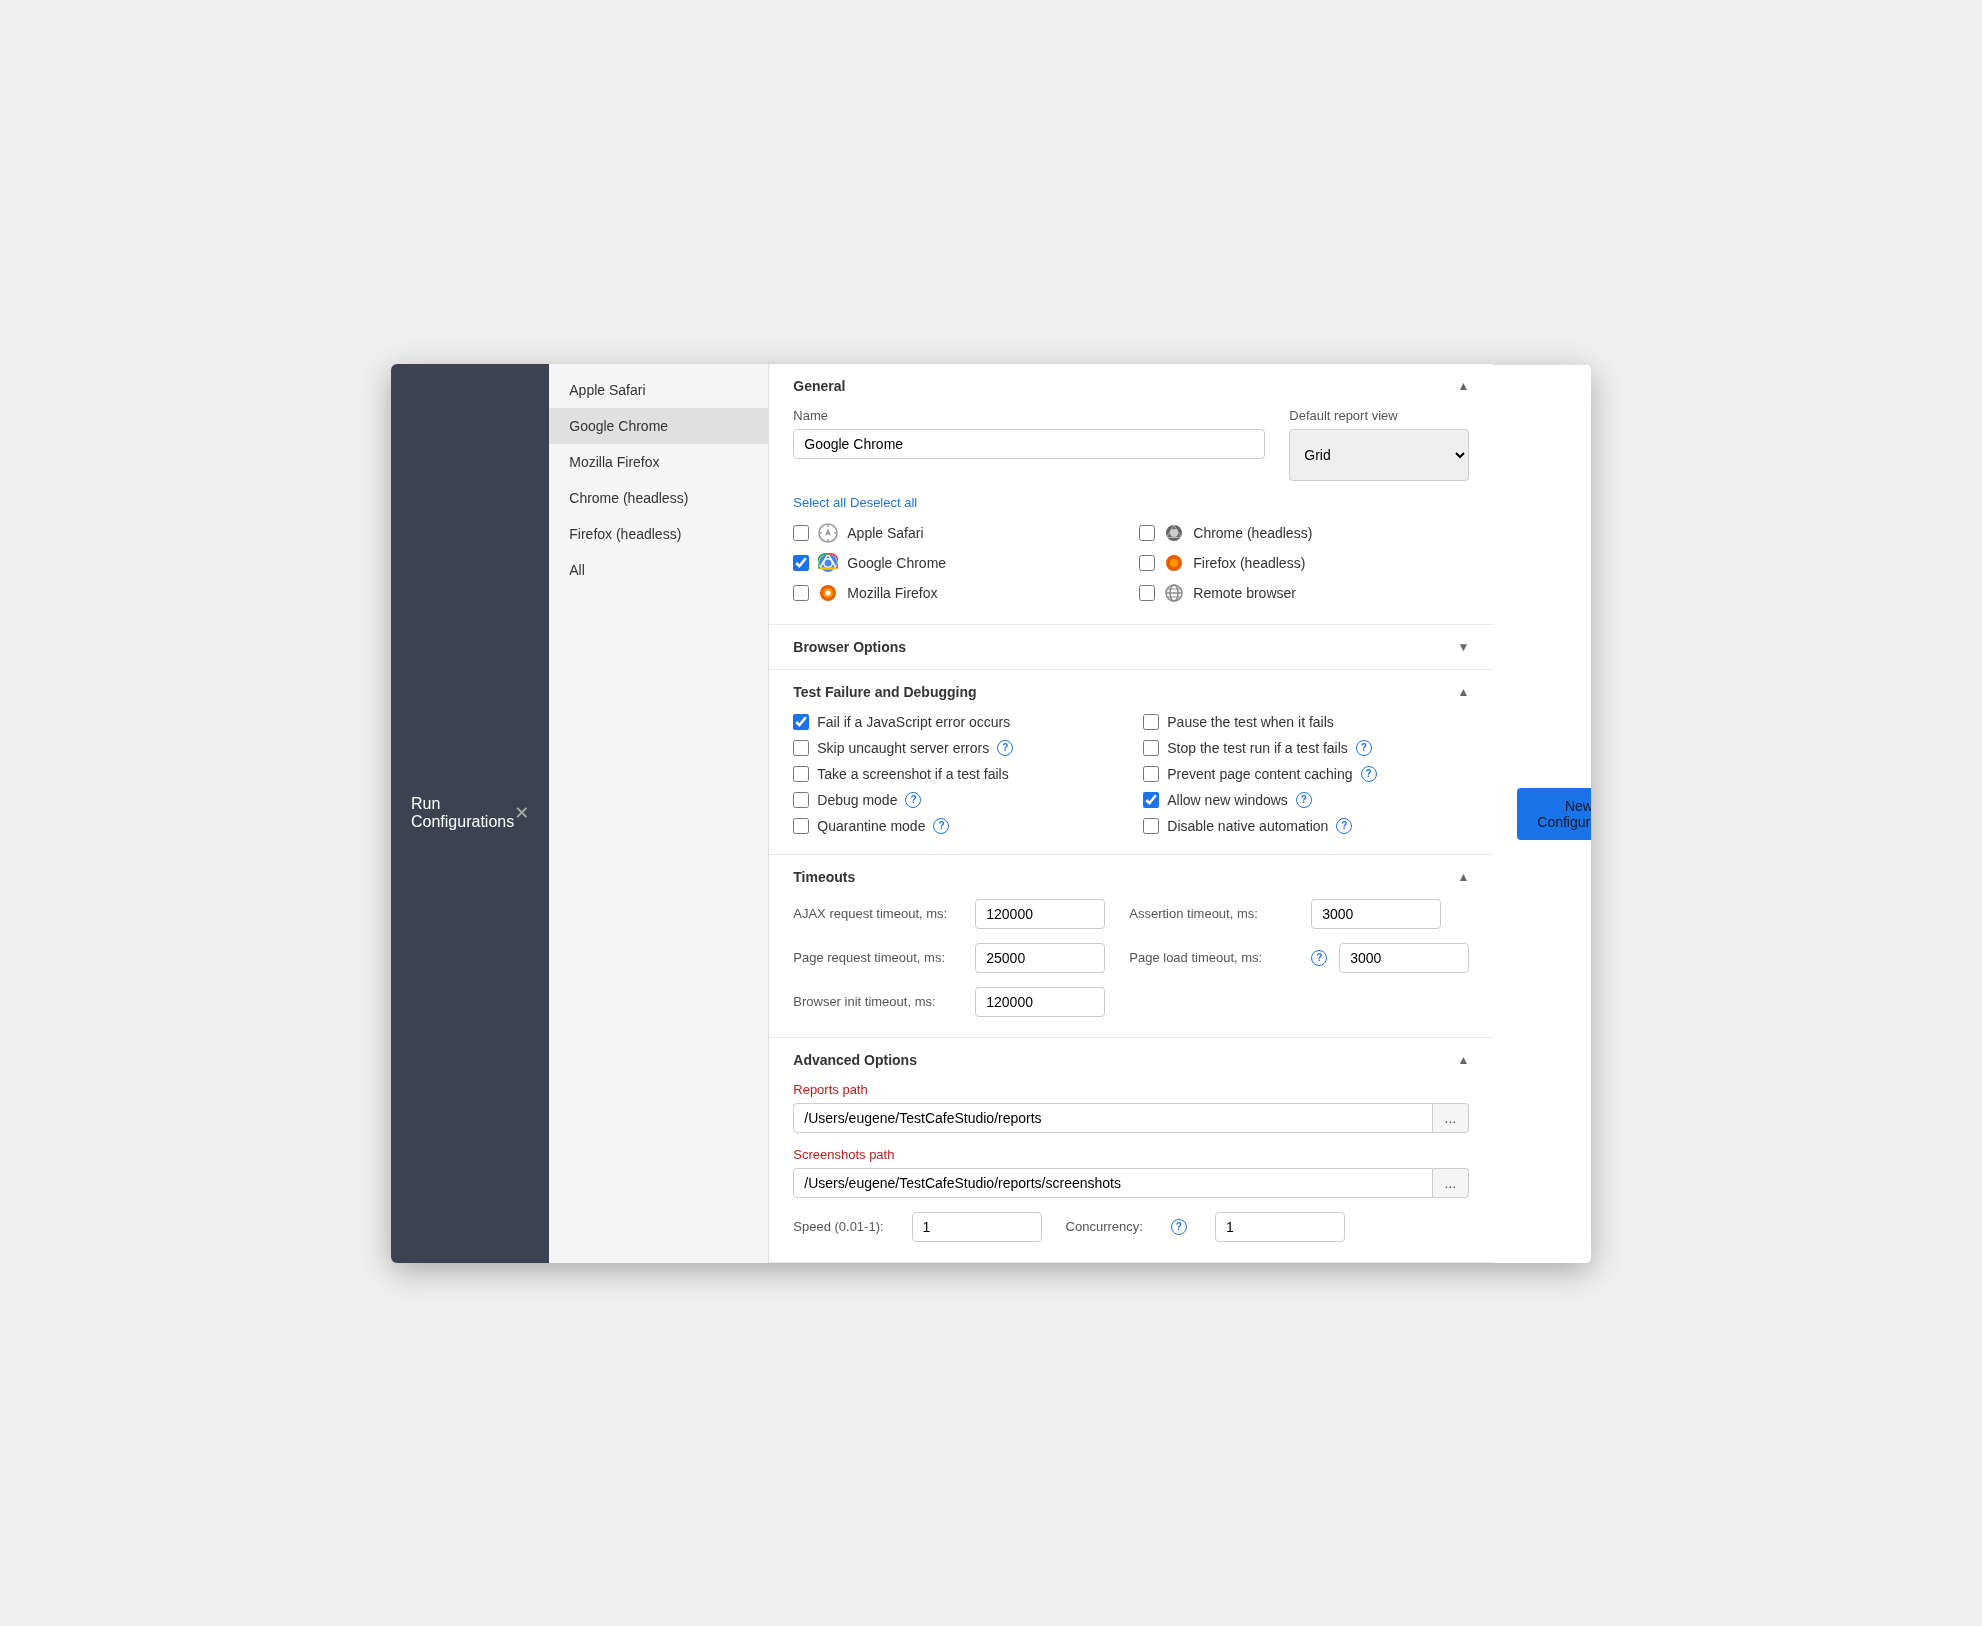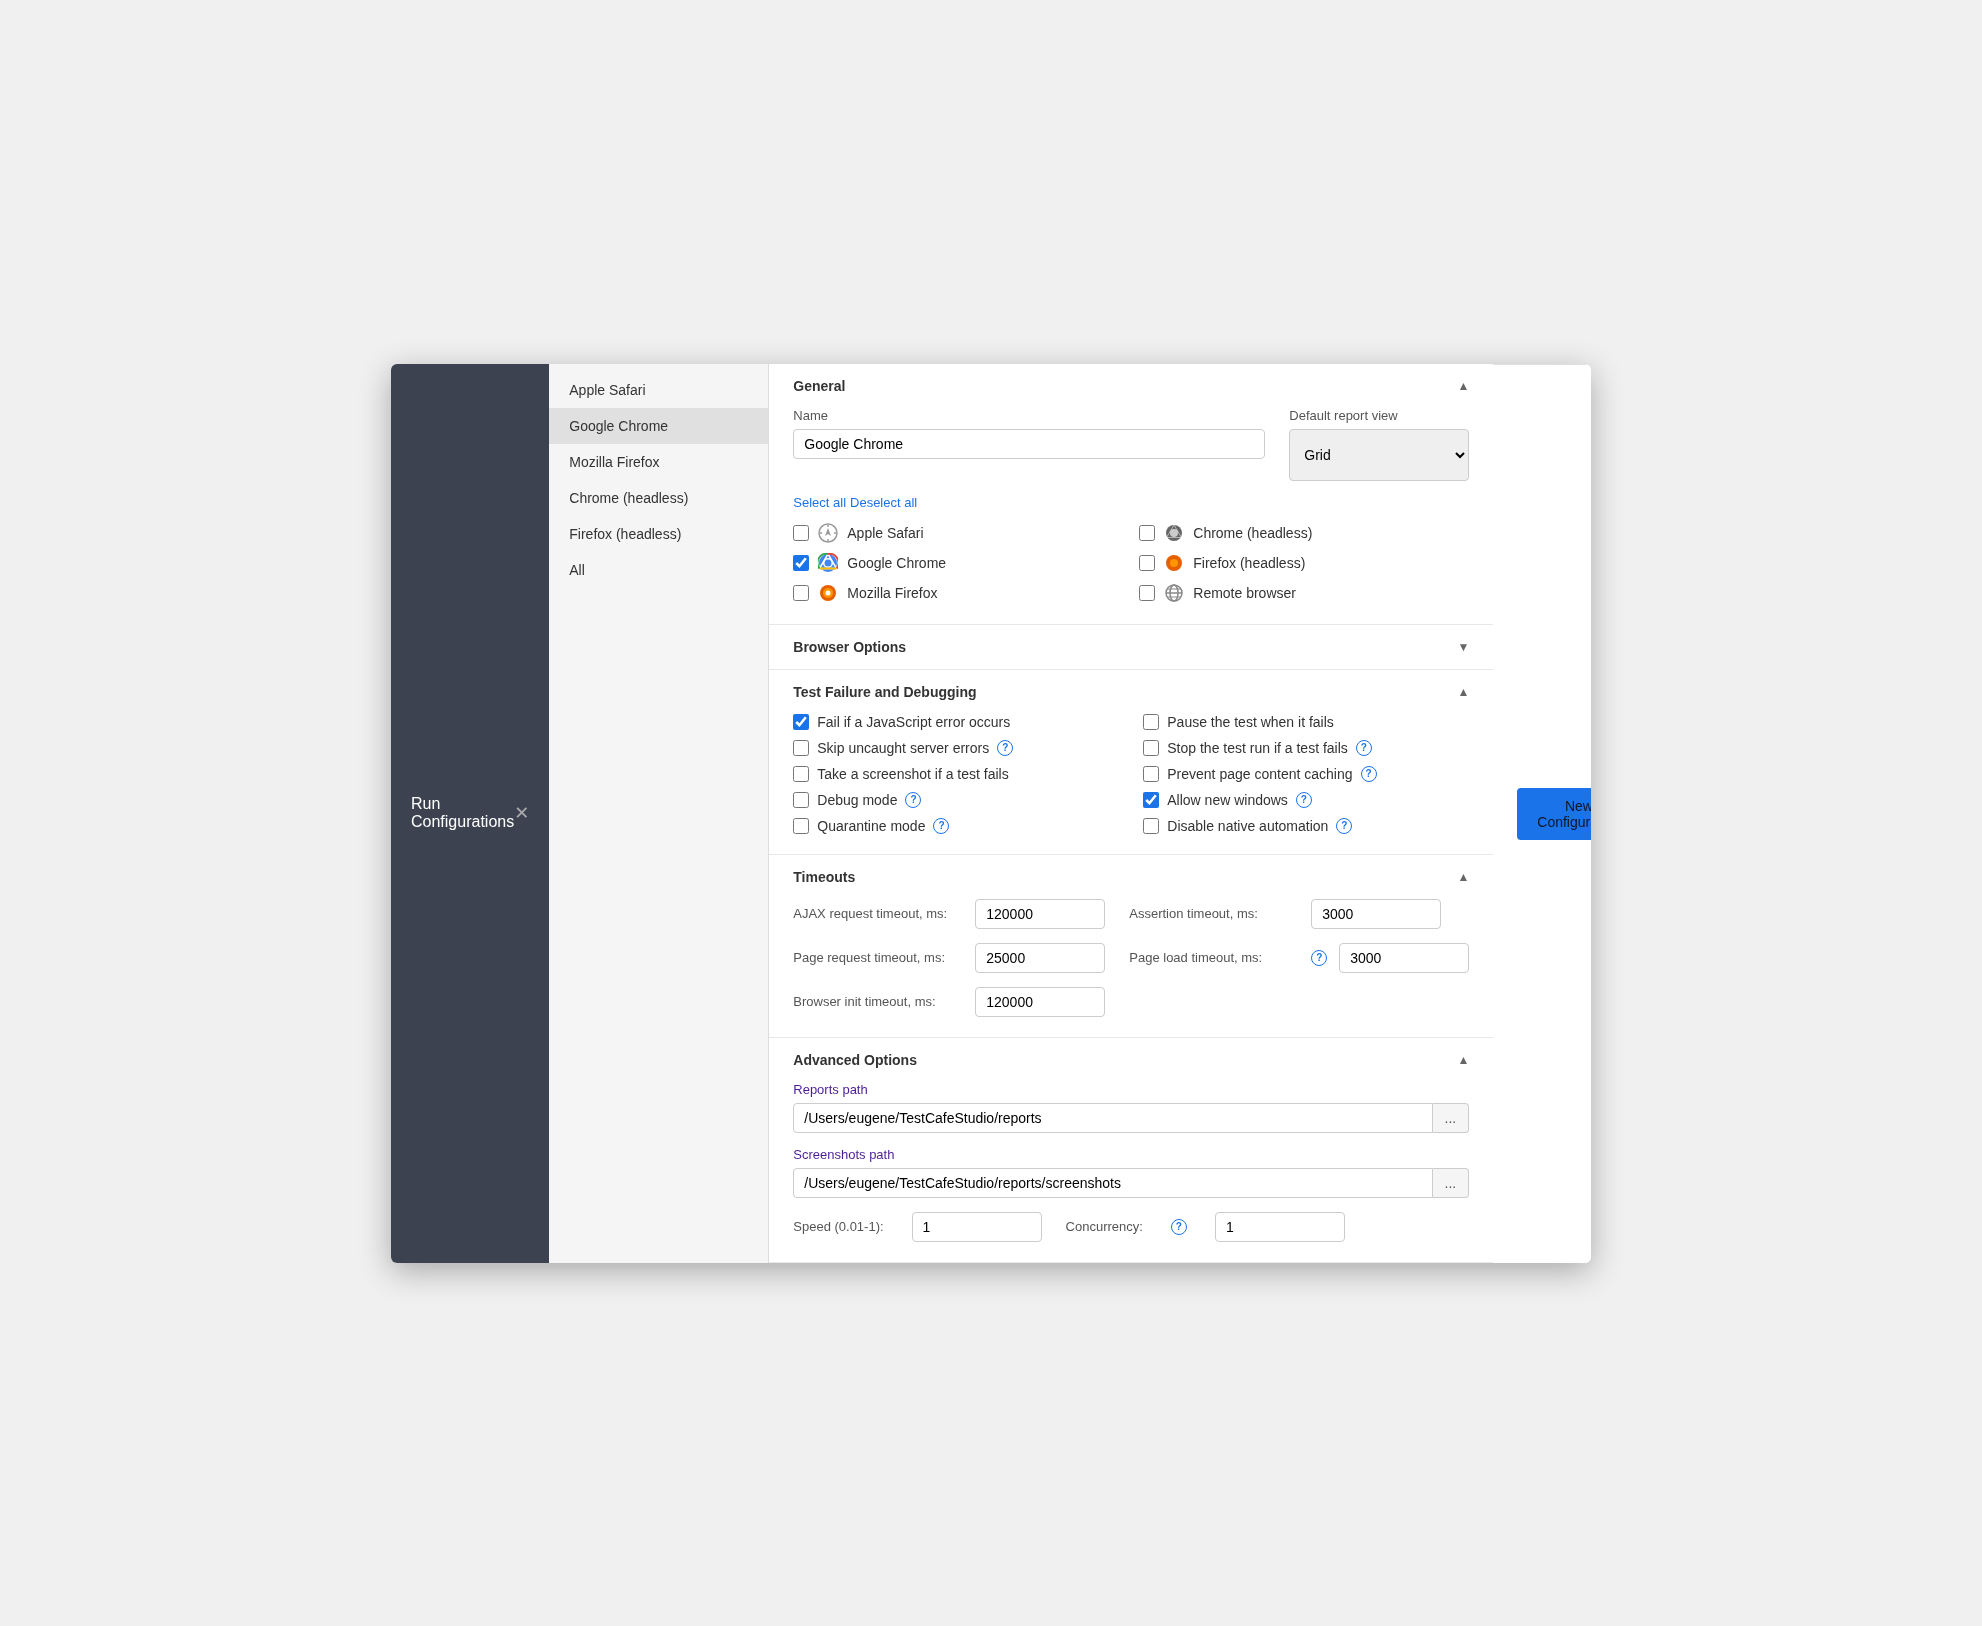--- a/index.html
+++ b/index.html
@@ -49,21 +49,21 @@
     .speed-row { display: flex; gap: 24px; margin-top: 10px; }
     .speed-group { display: flex; align-items: center; gap: 28px; }
     .speed-label { font-size: 13px; color: #555; }
     .speed-input { border: 1px solid #ccc; border-radius: 4px; padding: 6px 10px; font-size: 14px; width: 130px; }
     .footer { display: flex; justify-content: space-between; align-items: center; padding: 16px 24px; border-top: 1px solid #e0e0e0; background: #fff; }
     .btn-new { background: #1a73e8; color: #0f172a; border: none; border-radius: 4px; padding: 10px 20px; cursor: pointer; font-size: 14px; }
     .btn-remove { background: #c0392b; color: #000000; border: none; border-radius: 4px; padding: 10px 20px; cursor: pointer; font-size: 14px; }
     .btn-cancel { background: #fff; color: #333; border: 1px solid #ccc; border-radius: 4px; padding: 10px 20px; cursor: pointer; font-size: 14px; }
     .btn-save { background: #737373; color: #fff; border: none; border-radius: 4px; padding: 10px 20px; cursor: pointer; font-size: 14px; }
     .footer-right { display: flex; gap: 10px; }
-    .section-content-label { font-size: 13px; color: #4c1d95; margin-bottom: 6px; display: block; }
+    .section-content-label { font-size: 13px; color: #b91c1c; margin-bottom: 6px; display: block; }
   </style>
 </head>
 <body>
 
 <div class="dialog">
 
   <div class="title-bar">
     <span class="title-bar-title">Run Configurations</span>
     <button class="title-bar-close">✕</button>
   </div>

